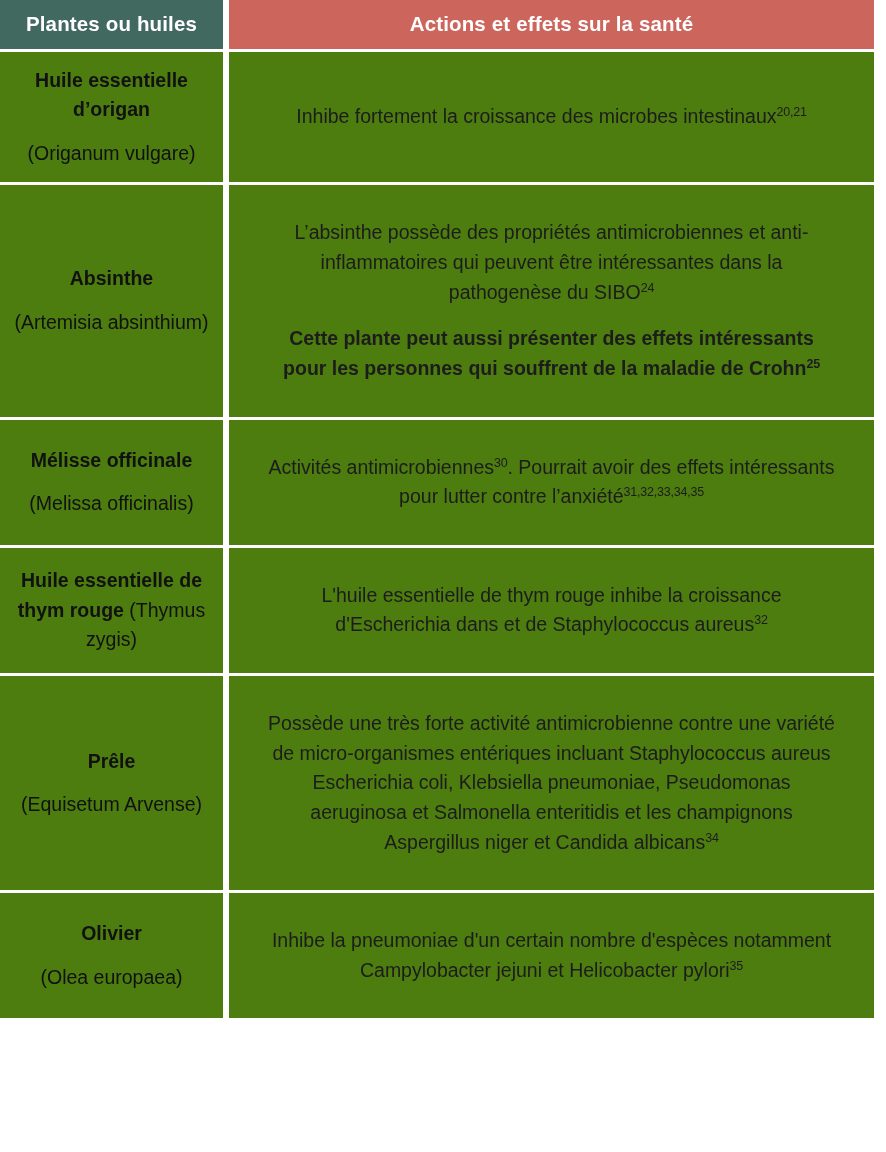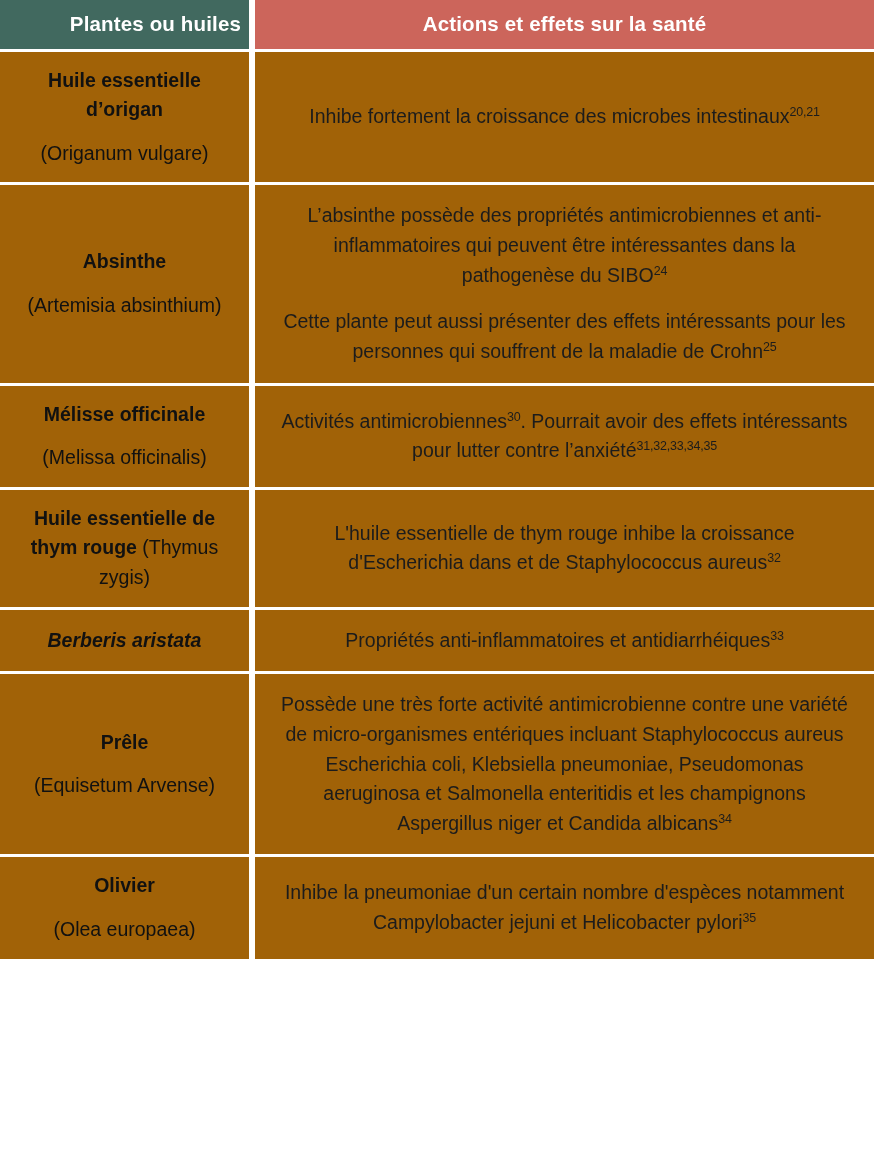--- a/index.html
+++ b/index.html
@@ -34,55 +34,55 @@
     padding: 12px 8px;
     font-size: 20.5px;
     font-weight: bold;
     color: #ffffff;
     text-align: center;
     vertical-align: middle;
     letter-spacing: 0.15px;
     line-height: 1.2;
   }
   th.col-plant {
-    width: 249px;
+    width: 223px;
     background: #41695f;
-    text-align: right;
   }
   th.col-action {
     background: #cc655b;
   }
 
   
   td {
-    background: #a16207;
+    background: #4d7c0f;
     vertical-align: middle;
     line-height: 1.52;
   }
   td.plant {
     width: 249px;
     padding: 14px 12px;
     text-align: center;
     font-size: 19.5px;
     font-weight: bold;
     color: #111111;
   }
   td.action {
     padding: 16px 22px;
     text-align: center;
     font-size: 19.5px;
     font-weight: normal;
     color: #1c1c1c;
   }
 
   td.action p {
-    margin: 0;
+    margin: 17px;
   }
   td.action p + p {
     margin-top: 17px;
+    font-weight: bold;
   }
 
   .sci {
     font-weight: normal;
   }
   .nb {
     font-weight: normal;
   }
   sup {
     font-size: 0.64em;
@@ -122,26 +122,20 @@
             <p><span>Activités antimicrobiennes</span><sup>30</sup><span>. Pourrait avoir des effets intéressants pour lutter contre l’anxiété</span><sup>31,32,33,34,35</sup></p>
           </td>
         </tr>
         <tr>
           <td class="plant"><span>Huile essentielle de thym rouge</span><span class="sci nb"> (Thymus zygis)</span></td>
           <td class="action">
             <p><span>L'huile essentielle de thym rouge inhibe la croissance d'</span><span class="sci">Escherichia dans</span><span> et de </span><span class="sci">Staphylococcus aureus</span><sup>32</sup></p>
           </td>
         </tr>
         <tr>
-          <td class="plant"><span style="font-style: italic;">Berberis aristata</span></td>
-          <td class="action">
-            <p><span>Propriétés anti-inflammatoires et antidiarrhéiques</span><sup>33</sup></p>
-          </td>
-        </tr>
-        <tr>
           <td class="plant"><span>Prêle</span><div style="height: 14px;"></div><div class="sci nb">(Equisetum Arvense)</div></td>
           <td class="action">
             <p><span>Possède une très forte activité antimicrobienne contre une variété de micro-organismes entériques incluant </span><span class="sci">Staphylococcus aureus Escherichia coli, Klebsiella pneumoniae, Pseudomonas aeruginosa</span><span> et </span><span class="sci">Salmonella enteritidis</span><span> et les champignons </span><span class="sci">Aspergillus niger</span><span> et </span><span class="sci">Candida albicans</span><sup>34</sup></p>
           </td>
         </tr>
         <tr>
           <td class="plant"><span>Olivier</span><div style="height: 14px;"></div><div class="sci nb">(Olea europaea)</div></td>
           <td class="action">
             <p><span>Inhibe la pneumoniae d'un certain nombre d'espèces notamment </span><span class="sci">Campylobacter jejuni</span><span> et </span><span class="sci">Helicobacter pylori</span><sup>35</sup></p>
           </td>

